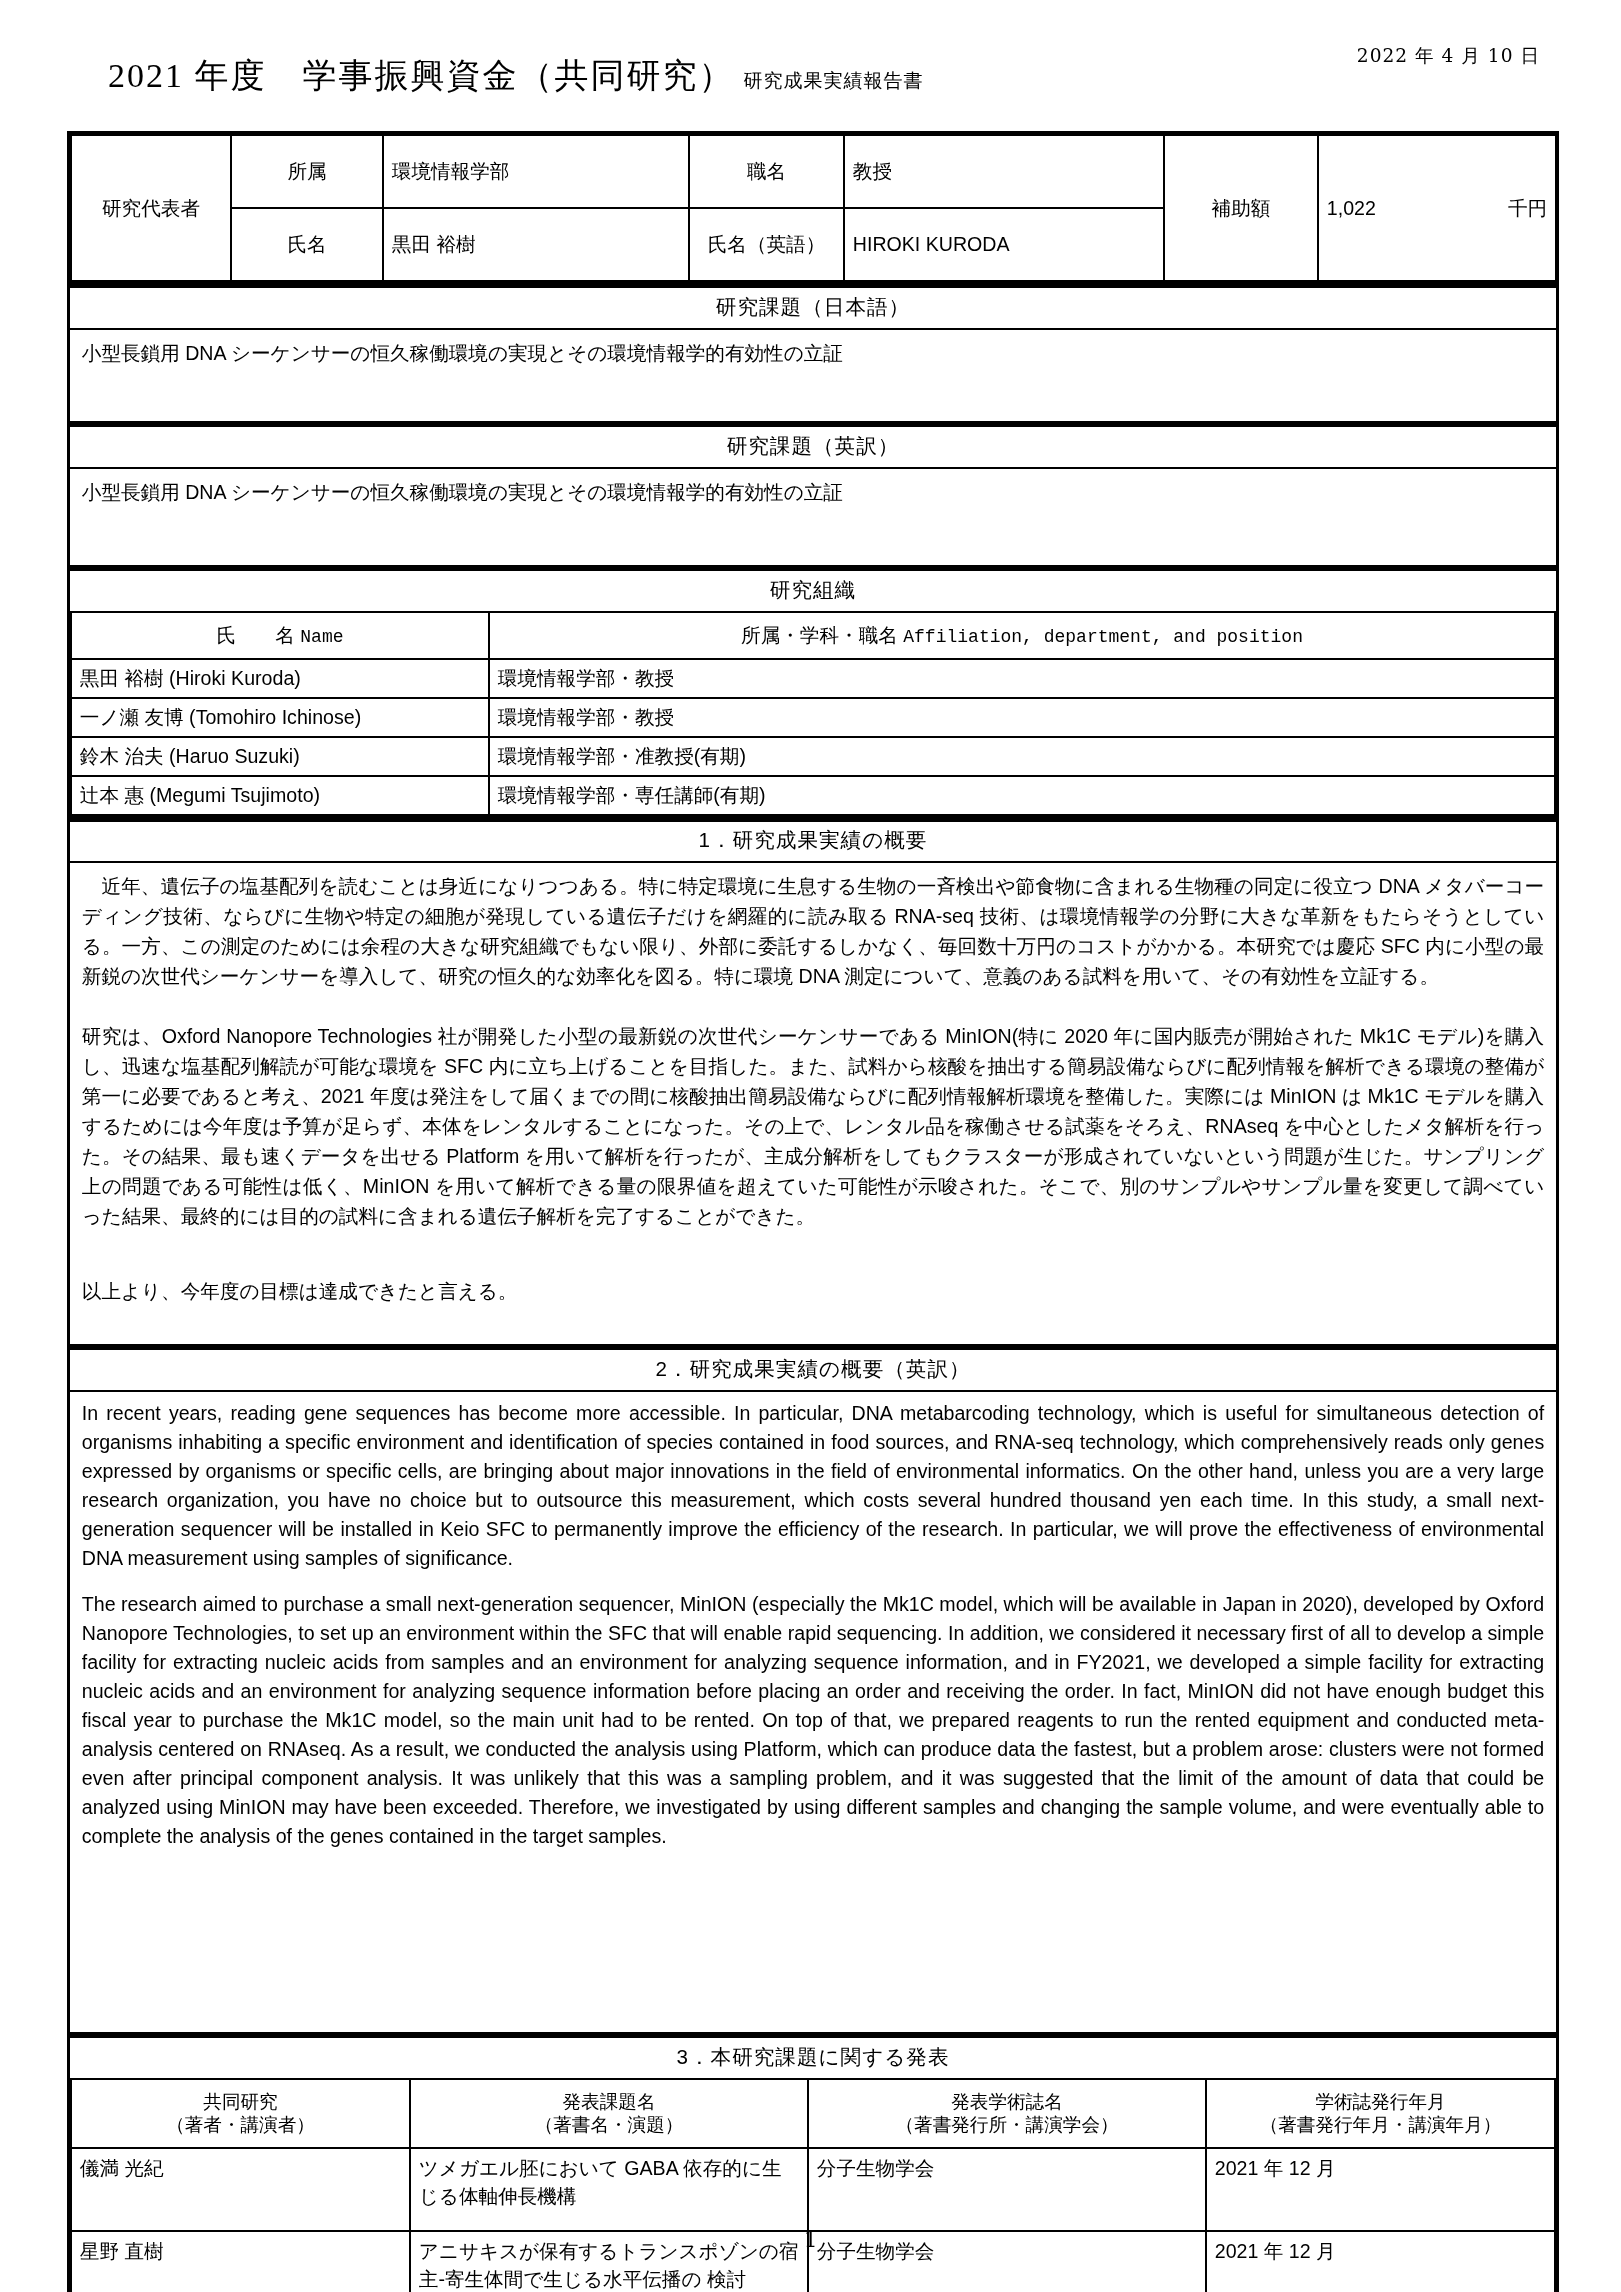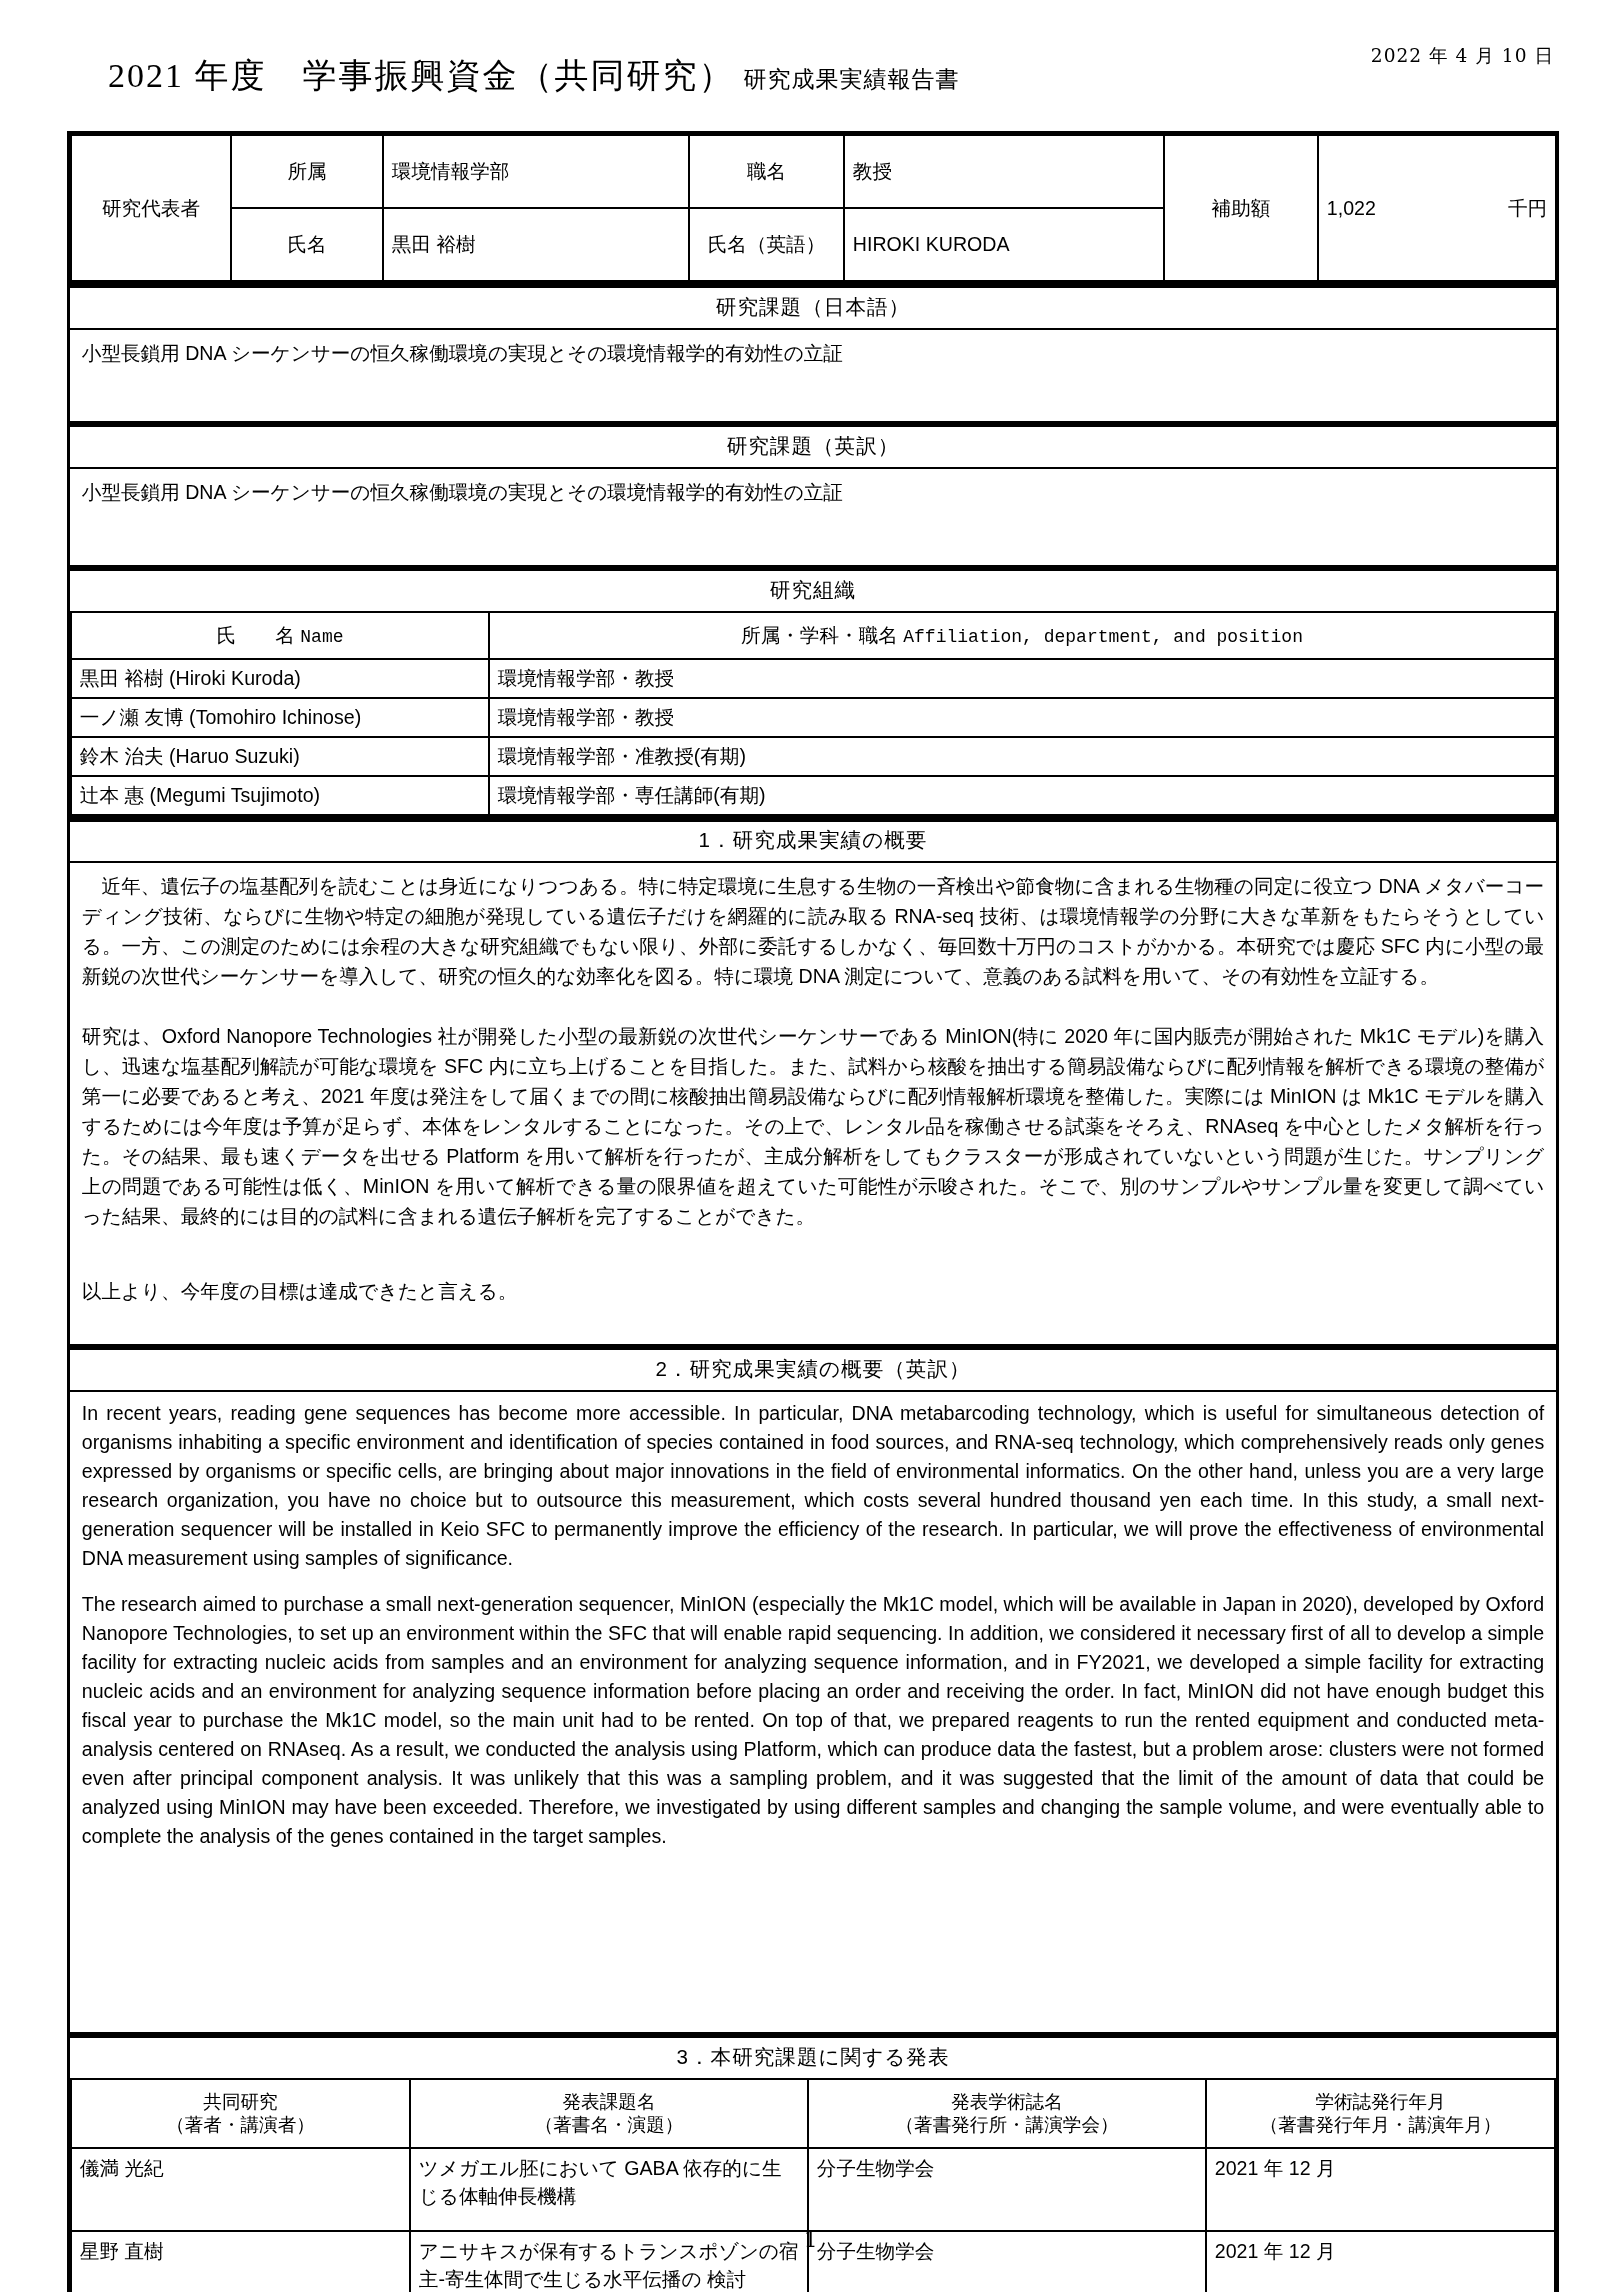--- a/index.html
+++ b/index.html
@@ -4,22 +4,22 @@
 <style>
   html,body { margin:0; padding:0; background:#ffffff; }
   .page {
     position:relative; width:1621px; height:2293px; background:#fff;
     font-family:"Liberation Sans", sans-serif; color:#000; overflow:hidden;
   }
   .content { position:absolute; left:67px; top:0; width:1492px; }
 
   .title-row { margin-top:53px; padding-left:41px; display:flex; align-items:baseline; gap:9px; height:47px;font-family:Liberation Serif, serif; }
   .title-main { font-size:34px; letter-spacing:2px; white-space:nowrap; }
-  .title-sub  { font-size:23px; letter-spacing:1px; white-space:nowrap; }
-  .date { position:absolute; top:43px; right:5px; font-family:"DejaVu Serif", serif; font-size:18.6px; letter-spacing:1px; }
+  .title-sub  { font-size:19px; letter-spacing:1px; white-space:nowrap; }
+  .date { position:absolute; top:43px; right:19px; font-family:"DejaVu Serif", serif; font-size:18.6px; letter-spacing:1px; }
 
   .block { border:3.9px solid #000; background:#fff; }
   .first-block { margin-top:31px; }
 
   table { border-collapse:collapse; width:100%; table-layout:fixed; }
   td { border:2px solid #000; font-size:19.6px; padding:2px 7.8px; vertical-align:middle; }
 
   .c { text-align:center; }
   .sec-hdr { text-align:center; font-size:20.6px; padding:4.9px 0 6.9px; border-bottom:2px solid #000; letter-spacing:1px; }
   .sec-body { padding:7.8px 11.8px 9.8px; font-size:19.6px; line-height:30px; text-align:justify; }

